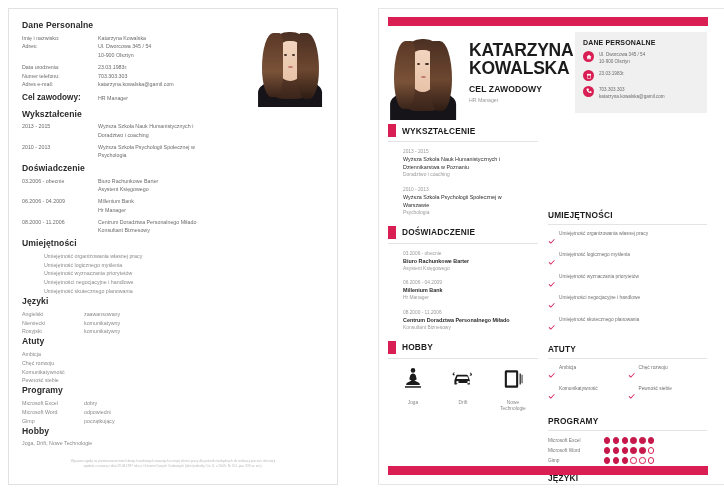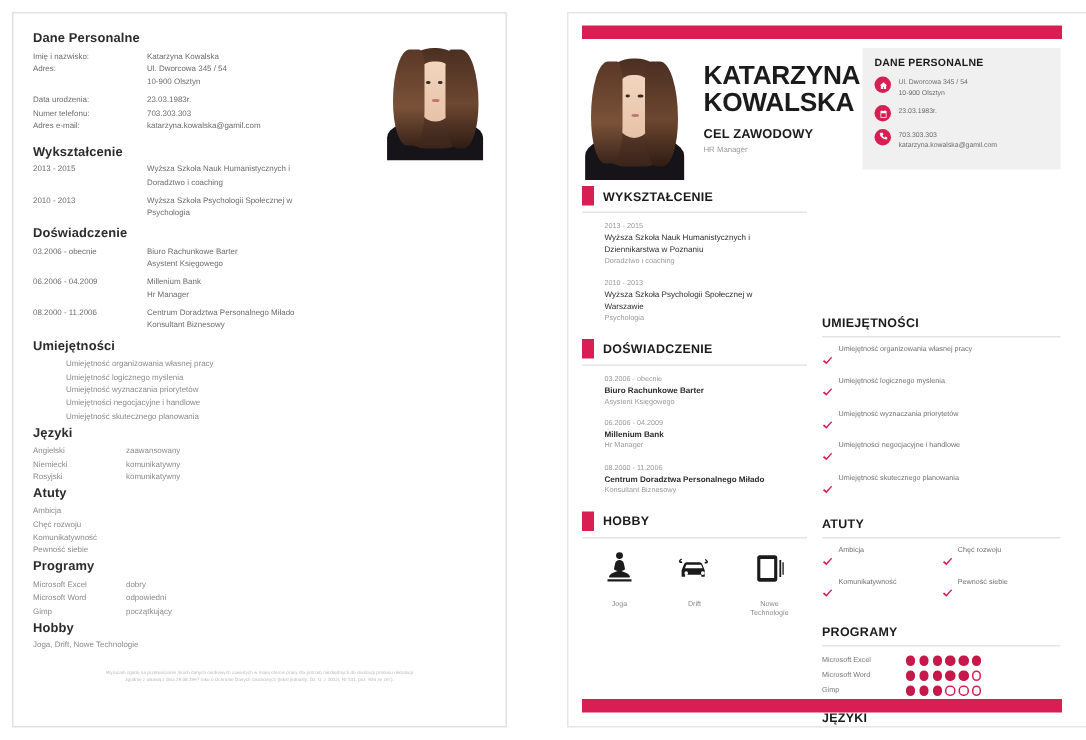--- a/index.html
+++ b/index.html
@@ -269,20 +269,24 @@
       <div class="v">23.03.1983r.</div>
     </div>
     <div class="p-row">
       <div class="k">Numer telefonu:</div>
       <div class="v">703.303.303</div>
     </div>
     <div class="p-row">
       <div class="k">Adres e-mail:</div>
       <div class="v">katarzyna.kowalska@gamil.com</div>
     </div>
+    <div class="p-goal">
+      <div class="k">Cel zawodowy:</div>
+      <div class="v">HR Manager</div>
+    </div>
 
     <div class="p-head sp">Wykształcenie</div>
     <div>
       <div class="p-entry">
         <div class="d">2013 - 2015</div>
         <div class="t">
           <div>Wyższa Szkoła Nauk Humanistycznych i</div>
           <div>Doradztwo i coaching</div>
         </div>
       </div>

